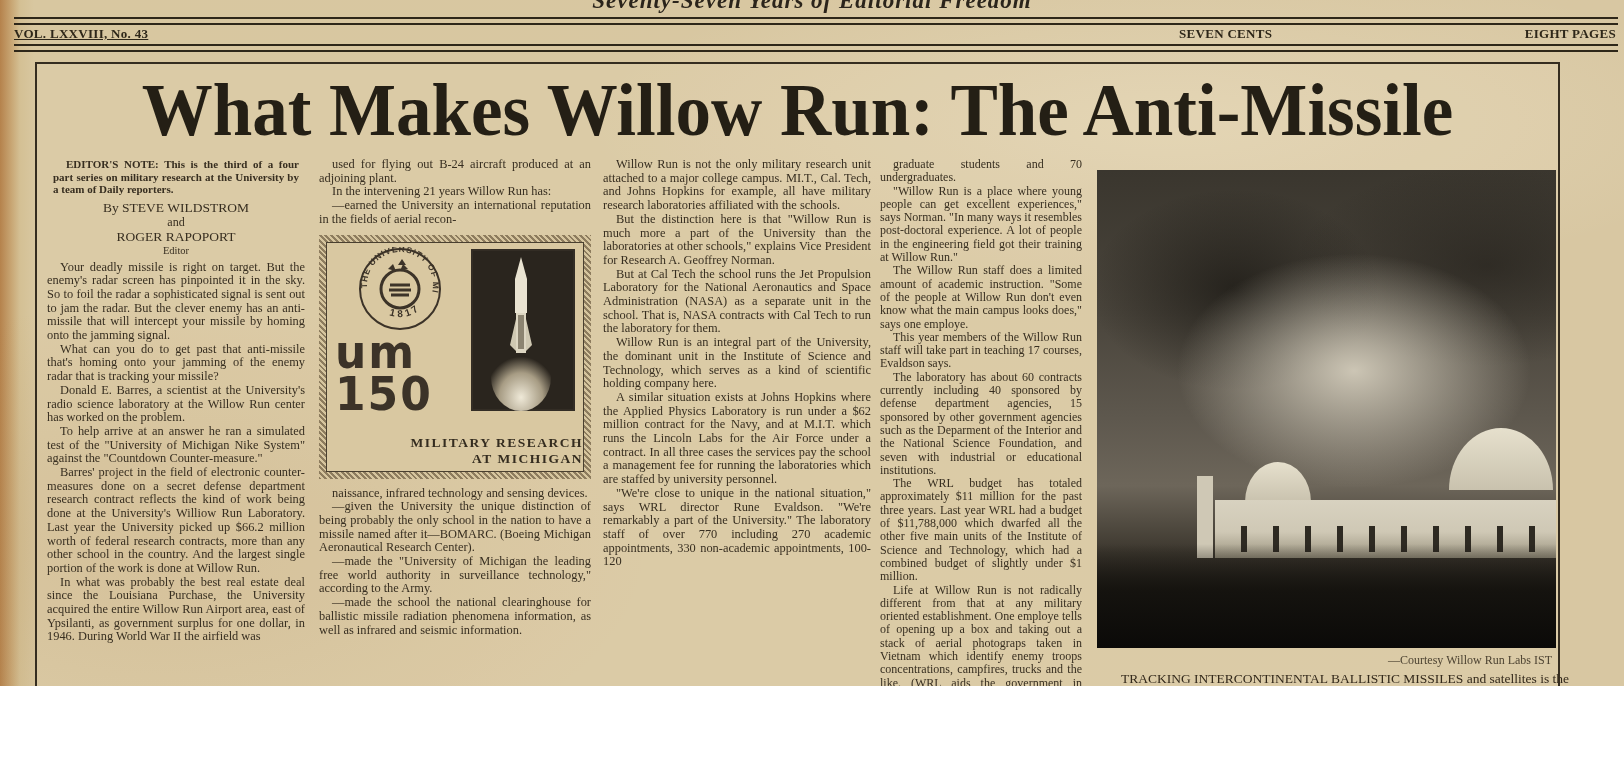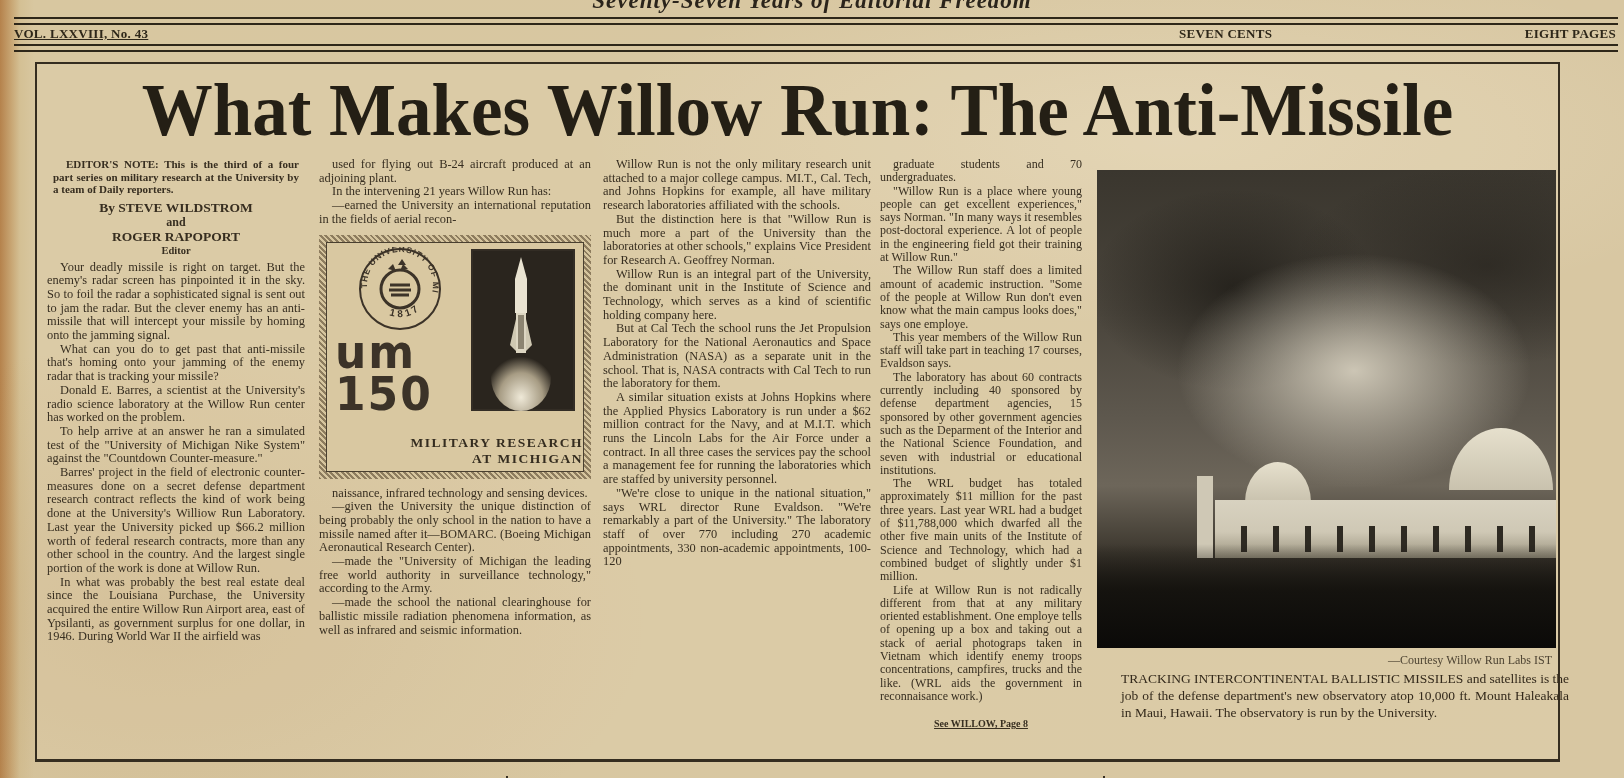--- a/index.html
+++ b/index.html
@@ -1,17 +1,17 @@
 <!DOCTYPE html>
 <html><head>
 <meta charset="utf-8">
 <style>
   html,body{margin:0;padding:0;}
   .page{
-    position:relative;width:1624px;height:778px;overflow:hidden;
+    position:relative;width:1624px;height:686px;overflow:hidden;
     font-family:"Liberation Serif",serif;color:#2d261b;
     background:
       radial-gradient(ellipse 60% 40% at 72% 18%, rgba(248,240,218,.30), transparent 60%),
       radial-gradient(ellipse 50% 60% at 10% 80%, rgba(170,130,80,.18), transparent 60%),
       linear-gradient(90deg,#b5824c 0px,#c9a876 12px,#d4c094 20px,#d8c7a0 34px,#d8c7a2 100%);
   }
   
   .slogan{position:absolute;top:-12px;left:0;right:0;text-align:center;
     font-size:23px;font-weight:bold;font-style:italic;letter-spacing:1px;color:#2b241b;}
   .rule-double{position:absolute;left:14px;right:6px;height:4px;
@@ -31,21 +31,21 @@
     transform:scaleY(1.04);}
   .col{position:absolute;top:94px;height:592px;overflow:hidden;
     font-size:12.4px;line-height:13.7px;text-align:justify;color:#372e20;}
   .col1{left:10px;width:258px;}
   .col2{left:282px;width:272px;}
   .col3{left:566px;width:268px;}
   .col4{left:843px;width:202px;font-size:12px;line-height:13.3px;}
   .para{margin:0;text-indent:13px;}
   .editors-note{font-weight:bold;font-size:11px;line-height:12.5px;margin:0 6px 4px 6px;text-indent:13px;text-align:justify;}
   .byline{text-align:center;margin-bottom:4px;}
-  .byline p{margin:0;font-weight:bold;}
+  .byline p{margin:0;font-weight:normal;}
   .byline p:nth-child(1),.byline p:nth-child(3){font-size:13.5px;line-height:16px;}
   .byline p:nth-child(2){font-size:12px;line-height:13px;}
   .byline p:nth-child(4){font-size:10.5px;line-height:12px;}
   
   .ad-box{margin:8px 0;height:244px;padding:7px;box-sizing:border-box;
     background:repeating-linear-gradient(45deg,#8d7c5e 0 2px,#d6c59e 2px 4px);}
   .ad-inner{position:relative;height:100%;background:#d9c8a1;border:1px solid #4a4030;
     box-sizing:border-box;padding:6px;}
   .ad-left{position:absolute;left:8px;top:4px;width:130px;}
   .seal{display:block;margin:0 auto;}
@@ -182,22 +182,22 @@
           <p class="para">—given the University the unique distinction of being probably the only school in the nation to have a missile named after it—BOMARC. (Boeing Michigan Aeronautical Research Center).</p>
           <p class="para">—made the "University of Michigan the leading free world authority in surveillance technology," according to the Army.</p>
           <p class="para">—made the school the national clearinghouse for ballistic missile radiation phenomena information, as well as infrared and seismic information.</p>
         </div>
     </div>
 
     <div class="col col3">
       <div>
           <p class="para">Willow Run is not the only military research unit attached to a major college campus. MI.T., Cal. Tech, and Johns Hopkins for example, all have military research laboratories affiliated with the schools.</p>
           <p class="para">But the distinction here is that "Willow Run is much more a part of the University than the laboratories at other schools," explains Vice President for Research A. Geoffrey Norman.</p>
+          <p class="para">But at Cal Tech the school runs the Jet Propulsion Laboratory for the National Aeronautics and Space Administration (NASA) as a separate unit in the school. That is, NASA contracts with Cal Tech to run the laboratory for them.</p>
           <p class="para">Willow Run is an integral part of the University, the dominant unit in the Institute of Science and Technology, which serves as a kind of scientific holding company here.</p>
-          <p class="para">But at Cal Tech the school runs the Jet Propulsion Laboratory for the National Aeronautics and Space Administration (NASA) as a separate unit in the school. That is, NASA contracts with Cal Tech to run the laboratory for them.</p>
           <p class="para">A similar situation exists at Johns Hopkins where the Applied Physics Laboratory is run under a $62 million contract for the Navy, and at M.I.T. which runs the Lincoln Labs for the Air Force under a contract. In all three cases the services pay the school a management fee for running the laboratories which are staffed by university personnel.</p>
           <p class="para">"We're close to unique in the national situation," says WRL director Rune Evaldson. "We're remarkably a part of the University." The laboratory staff of over 770 including 270 academic appointments, 330 non-academic appointments, 100-120</p>
         </div>
     </div>
 
     <div class="col col4">
       <div>
           <p class="para">graduate students and 70 undergraduates.</p>
           <p class="para">"Willow Run is a place where young people can get excellent experiences," says Norman. "In many ways it resembles post-doctoral experience. A lot of people in the engineering field got their training at Willow Run."</p>
           <p class="para">The Willow Run staff does a limited amount of academic instruction. "Some of the people at Willow Run don't even know what the main campus looks does," says one employe.</p>

